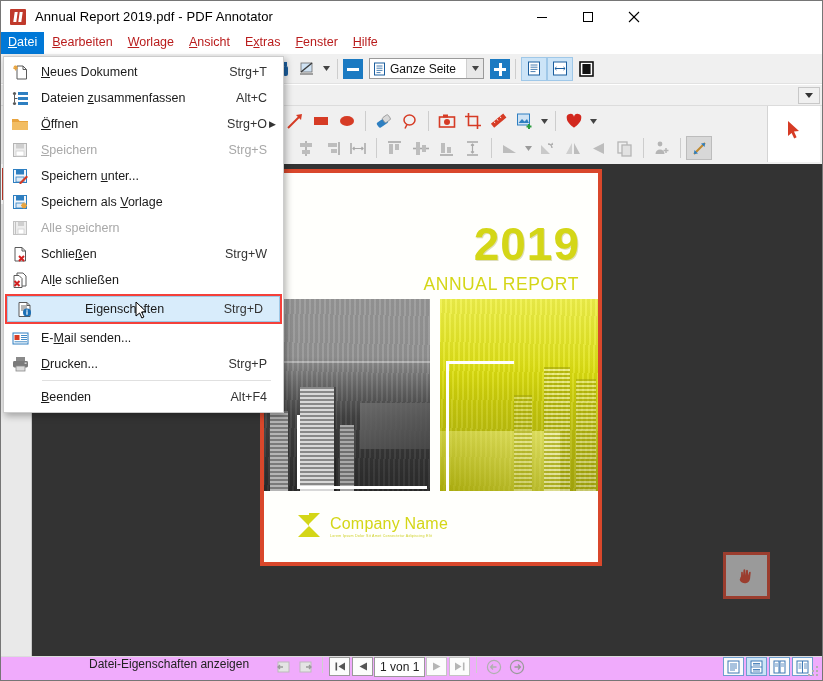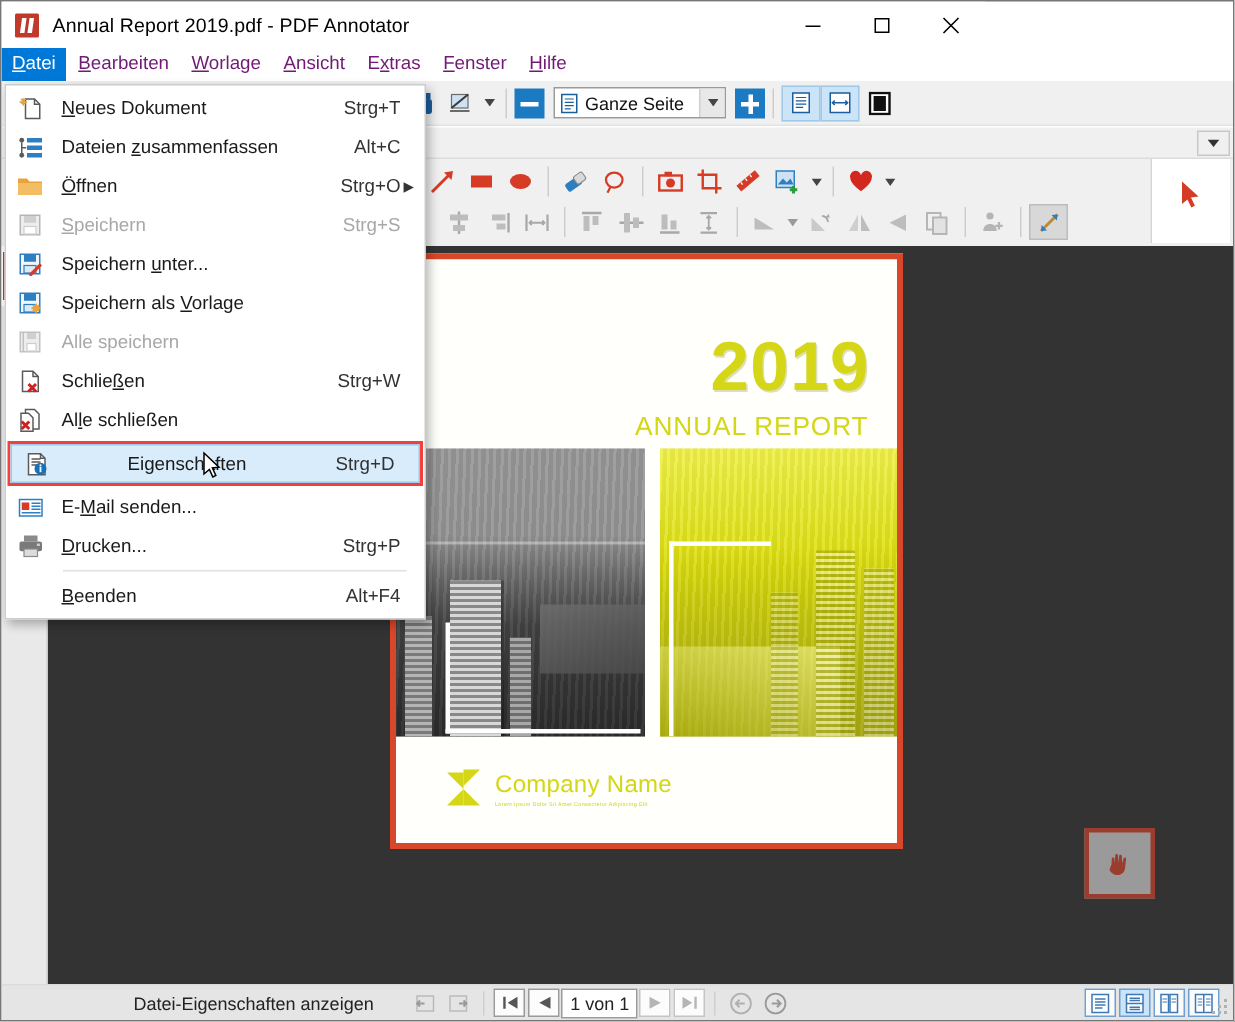--- a/index.html
+++ b/index.html
@@ -57,21 +57,21 @@
   
   .menubar {
     position: absolute; left: 0; top: 31px;
     width: 653px; height: 22px;
     background: #ffffff;
     display: flex; align-items: center;
     font-size: 12.5px;
   }
   .menuitem {
     padding: 3px 7px 4px 7px; margin-right: 1px;
-    color: #701a75; line-height: 15px;
+    color: #b91c1c; line-height: 15px;
   }
   .menuitem u { text-decoration: underline; }
   .menuitem.active { background: #0078d7; color: #ffffff; }
 
   
   .toolbar1 {
     position: absolute; left: 0; top: 53px;
     width: 821px; height: 30px;
     background: #f0f0f0;
     border-bottom: 1px solid #e2e2e2;
@@ -255,23 +255,23 @@
     position: absolute; left: 691px; top: 388px;
     width: 47px; height: 47px; background: #9a9a9a;
     border: 3px solid #9b3d2e;
     display: flex; align-items: center; justify-content: center;
   }
 
   
   .statusbar {
     position: absolute; left: 0; top: 655px;
     width: 821px; height: 24px;
-    background: #e5e5e5;
+    background: #f0abfc;
     border-top: 1px solid #dcdcdc;
-    display: flex; align-items: center;
+    display: flex; align-items: flex-start;
     font-size: 12px; color: #222;
   }
   .status-msg { margin-left: 88px; }
   .sbtn {
     width: 21px; height: 19px; margin: 0 1px;
     display: flex; align-items: center; justify-content: center; flex: none;
   }
   .sbtn.box { border: 1px solid #9a9a9a; background: #fcfcfc; }
   .sbtn.box.dis { border-color: #c4c4c4; }
   .sbtn.viewb { border: 1px solid #6f9fd0; background: #fbfbfb; }

